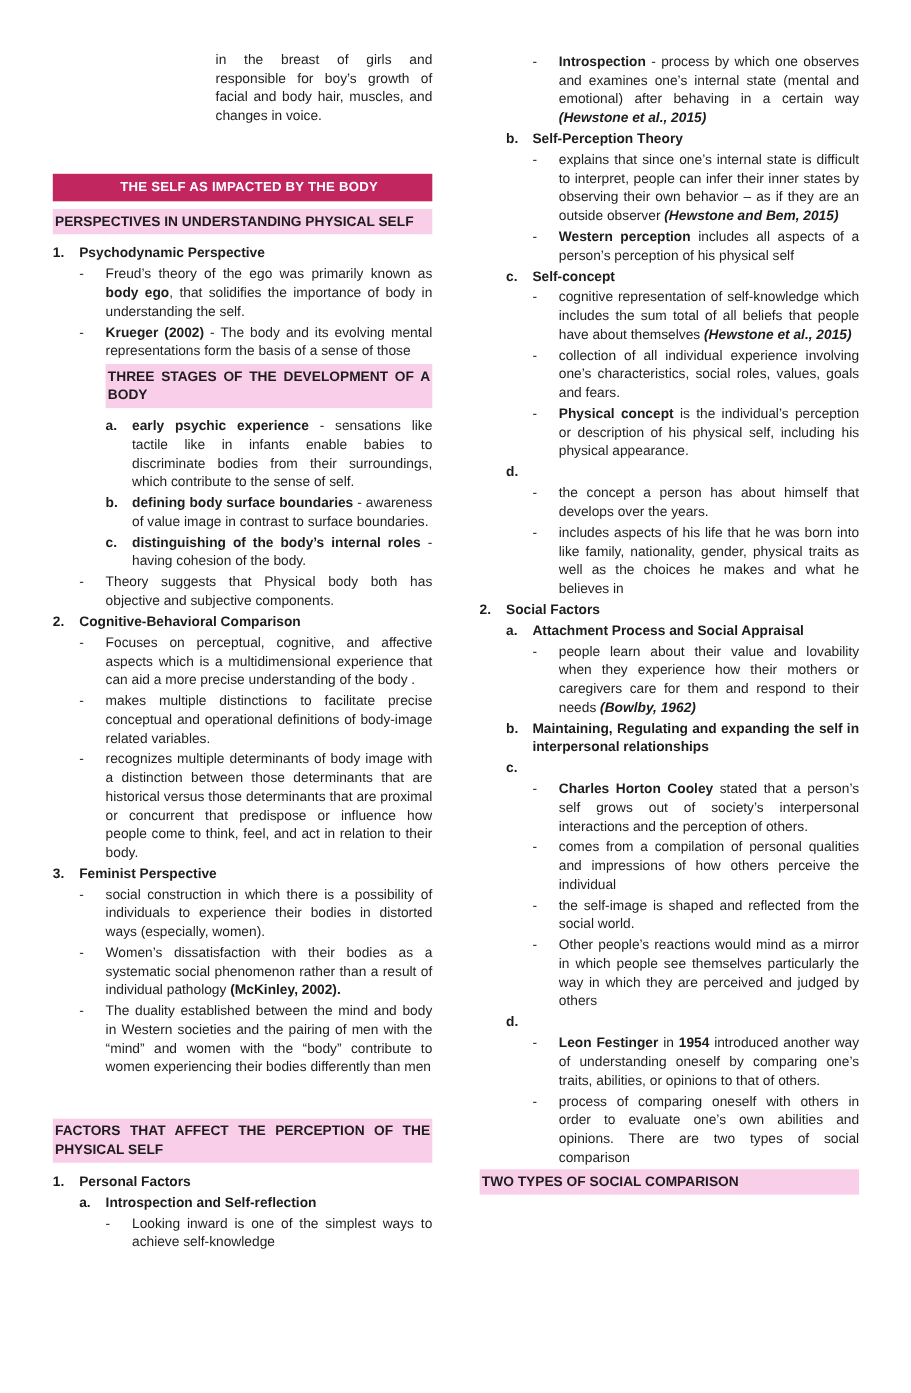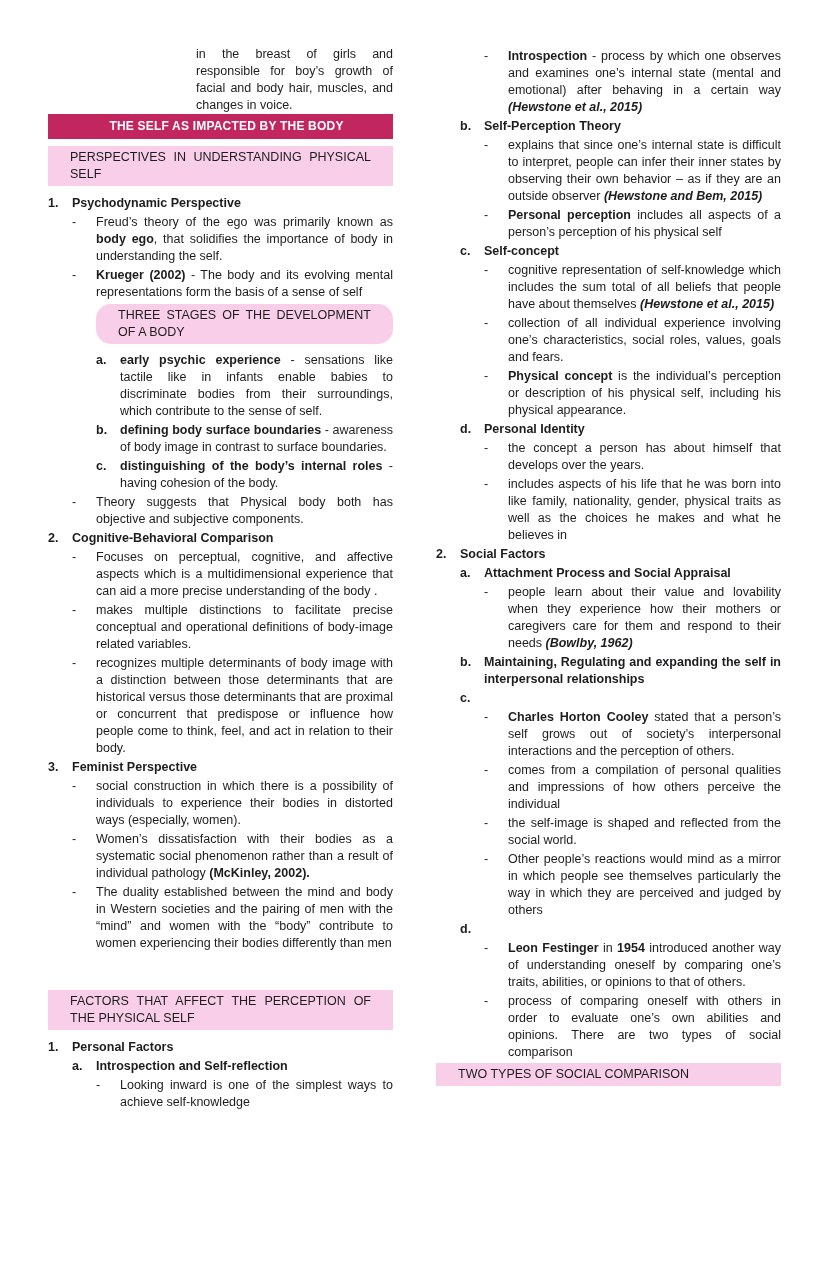--- a/index.html
+++ b/index.html
@@ -29,56 +29,56 @@
     background:var(--banner-bg);
     color:var(--banner-text);
     font-weight:700;
     text-align:center;
     font-size:12px;
     padding:4px 8px;
     letter-spacing:.2px;
   }
   .hl{
     background:var(--hl-bg);
-    font-weight:400;
-    padding:3px 22px;
+    font-weight:700;
+    padding:3px 2px;
     text-align:justify;
   }
   .item{display:flex;margin-top:2px;}
   .marker{flex:0 0 24px;}
   .txt{flex:1;text-align:justify;}
 </style>
 </head>
 <body>
 
 <div class="page">
   <div class="col col-left">
       <div class="para" style="margin-left: 148px;"><span>in the breast of girls and responsible for boy’s growth of facial and body hair, muscles, and changes in voice.</span></div>
-      <div class="banner" style=" padding-left: 20px;">THE SELF AS IMPACTED BY THE BODY</div>
+      <div class="banner" style="margin-top: 44px; padding-left: 20px;">THE SELF AS IMPACTED BY THE BODY</div>
       <div class="hl" style="margin-top: 7px;">PERSPECTIVES IN UNDERSTANDING PHYSICAL SELF</div>
       <div class="item b" style="padding-left: 0px; margin-top: 9px;">
         <span class="marker b">1.</span>
         <div class="txt"><span>Psychodynamic Perspective</span></div>
       </div>
       <div class="item" style="padding-left: 24px;">
         <span class="marker">-</span>
         <div class="txt"><span>Freud’s theory of the ego was primarily known as </span><span class="b">body ego</span><span>, that solidifies the importance of body in understanding the self.</span></div>
       </div>
       <div class="item" style="padding-left: 24px;">
         <span class="marker">-</span>
-        <div class="txt"><span class="b">Krueger (2002)</span><span> - The body and its evolving mental representations form the basis of a sense of self</span></div>
-      </div>
-      <div class="hl" style="margin-left: 48px; margin-top: 3px; border-radius: 15px;">THREE STAGES OF THE DEVELOPMENT OF A BODY</div>
+        <div class="txt"><span class="b">Krueger (2002)</span><span> - The body and its evolving mental representations form the basis of a sense of those</span></div>
+      </div>
+      <div class="hl" style="margin-left: 48px; margin-top: 3px;">THREE STAGES OF THE DEVELOPMENT OF A BODY</div>
       <div class="item" style="padding-left: 48px; margin-top: 8px;">
         <span class="marker b">a.</span>
         <div class="txt"><span class="b">early psychic experience</span><span> - sensations like tactile like in infants enable babies to discriminate bodies from their surroundings, which contribute to the sense of self.</span></div>
       </div>
       <div class="item" style="padding-left: 48px;">
         <span class="marker b">b.</span>
-        <div class="txt"><span class="b">defining body surface boundaries</span><span> - awareness of body image in contrast to surface boundaries.</span></div>
+        <div class="txt"><span class="b">defining body surface boundaries</span><span> - awareness of value image in contrast to surface boundaries.</span></div>
       </div>
       <div class="item" style="padding-left: 48px;">
         <span class="marker b">c.</span>
         <div class="txt"><span class="b">distinguishing of the body’s internal roles</span><span> - having cohesion of the body.</span></div>
       </div>
       <div class="item" style="padding-left: 24px;">
         <span class="marker">-</span>
         <div class="txt"><span>Theory suggests that Physical body both has objective and subjective components.</span></div>
       </div>
       <div class="item b" style="padding-left: 0px;">
@@ -135,41 +135,40 @@
       <div class="item b" style="padding-left: 24px;">
         <span class="marker b">b.</span>
         <div class="txt"><span>Self-Perception Theory</span></div>
       </div>
       <div class="item" style="padding-left: 48px;">
         <span class="marker">-</span>
         <div class="txt"><span>explains that since one’s internal state is difficult to interpret, people can infer their inner states by observing their own behavior – as if they are an outside observer </span><span class="b i">(Hewstone and Bem, 2015)</span></div>
       </div>
       <div class="item" style="padding-left: 48px;">
         <span class="marker">-</span>
-        <div class="txt"><span class="b">Personal perception</span><span> includes all aspects of a person’s perception of his physical self</span></div>
+        <div class="txt"><span class="b">Western perception</span><span> includes all aspects of a person’s perception of his physical self</span></div>
       </div>
       <div class="item b" style="padding-left: 24px;">
         <span class="marker b">c.</span>
         <div class="txt"><span>Self-concept</span></div>
       </div>
       <div class="item" style="padding-left: 48px;">
         <span class="marker">-</span>
         <div class="txt"><span>cognitive representation of self-knowledge which includes the sum total of all beliefs that people have about themselves </span><span class="b i">(Hewstone et al., 2015)</span></div>
       </div>
       <div class="item" style="padding-left: 48px;">
         <span class="marker">-</span>
         <div class="txt"><span>collection of all individual experience involving one’s characteristics, social roles, values, goals and fears.</span></div>
       </div>
       <div class="item" style="padding-left: 48px;">
         <span class="marker">-</span>
         <div class="txt"><span class="b">Physical concept</span><span> is the individual’s perception or description of his physical self, including his physical appearance.</span></div>
       </div>
       <div class="item b" style="padding-left: 24px;">
         <span class="marker b">d.</span>
-        <div class="txt"><span>Personal Identity</span></div>
       </div>
       <div class="item" style="padding-left: 48px;">
         <span class="marker">-</span>
         <div class="txt"><span>the concept a person has about himself that develops over the years.</span></div>
       </div>
       <div class="item" style="padding-left: 48px;">
         <span class="marker">-</span>
         <div class="txt"><span>includes aspects of his life that he was born into like family, nationality, gender, physical traits as well as the choices he makes and what he believes in</span></div>
       </div>
       <div class="item b" style="padding-left: 0px;">

